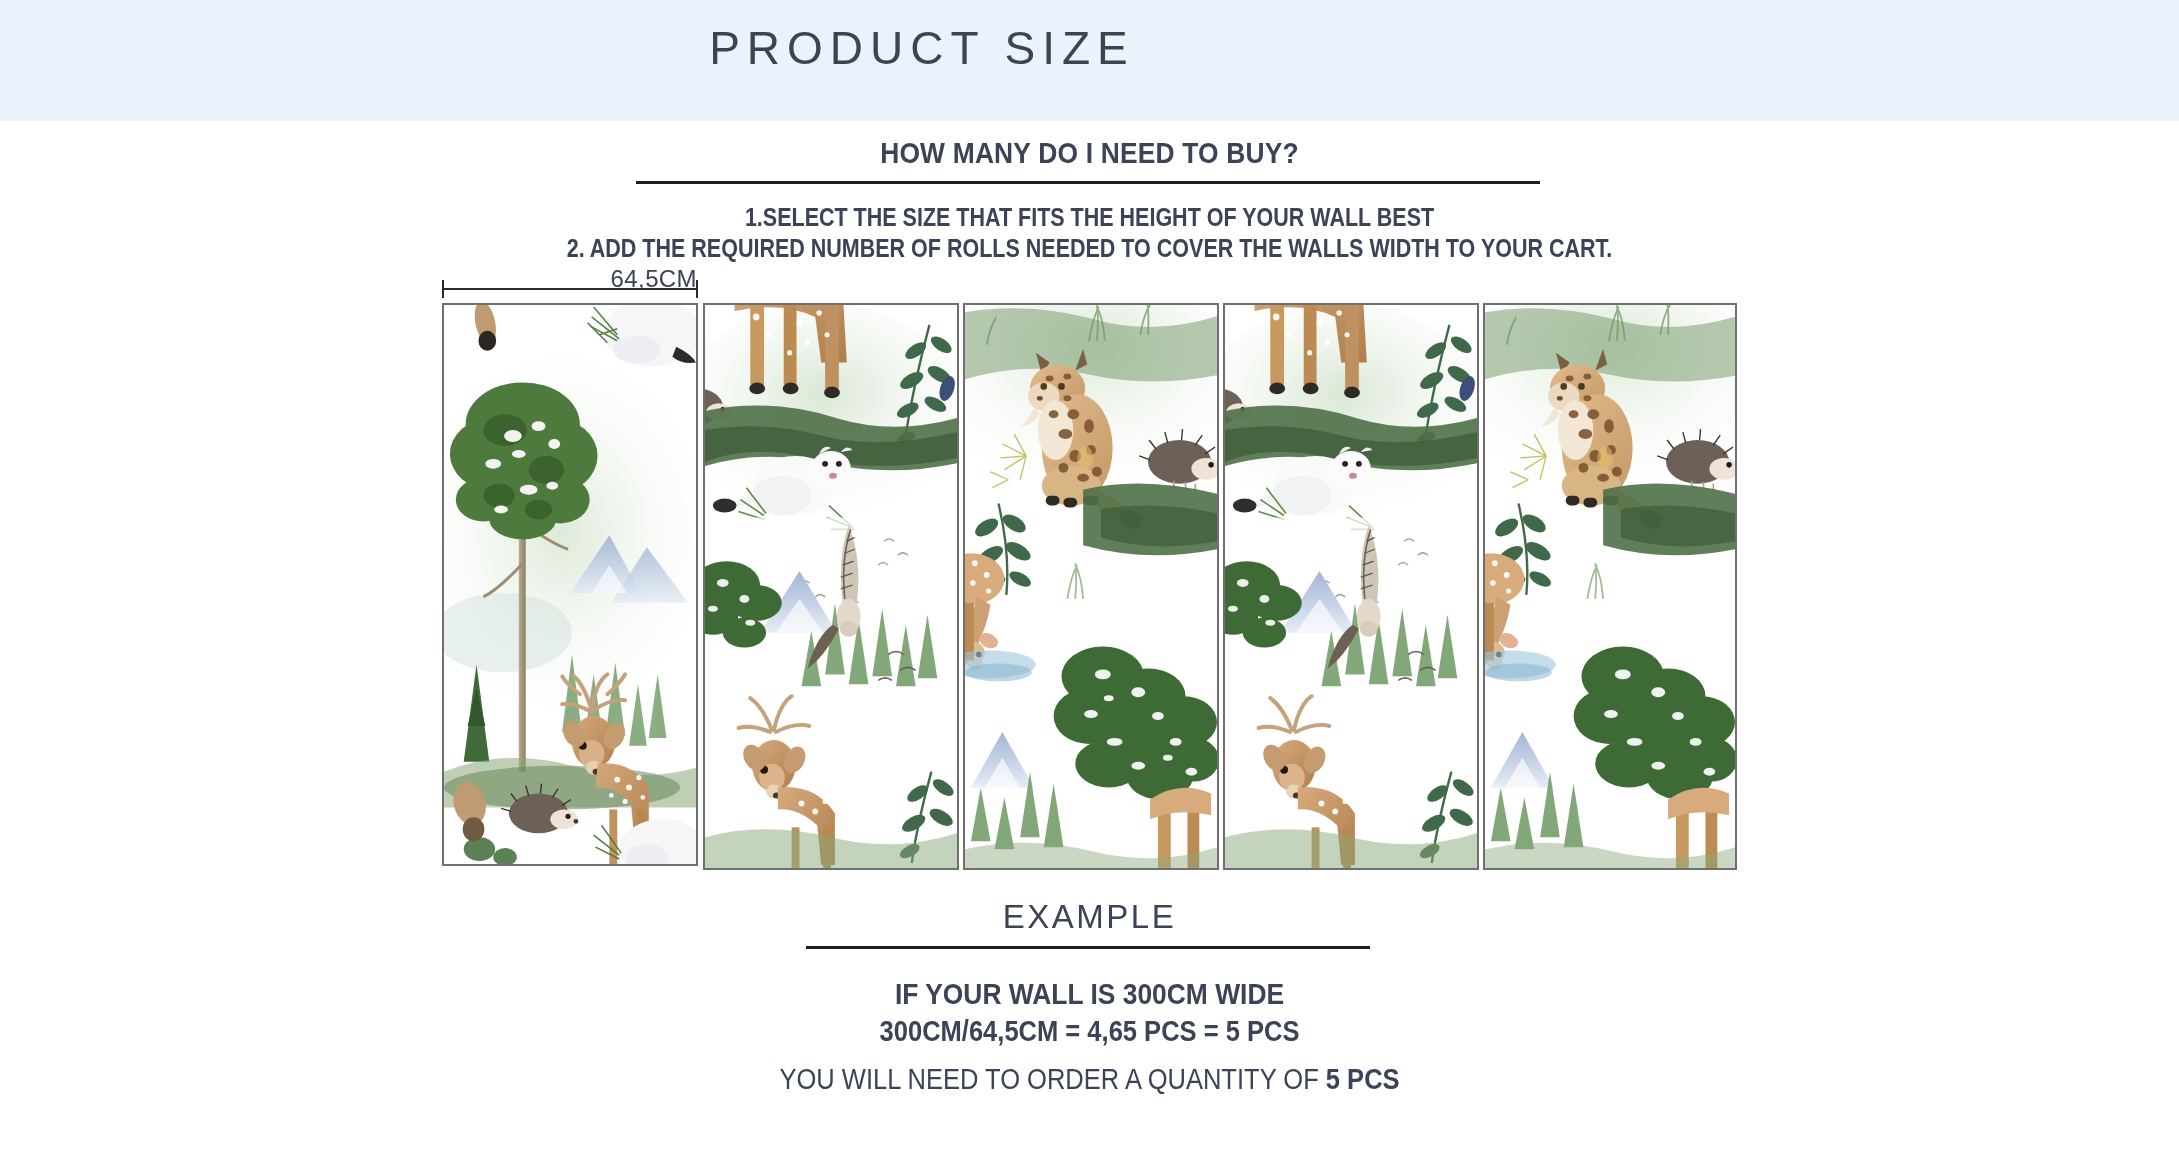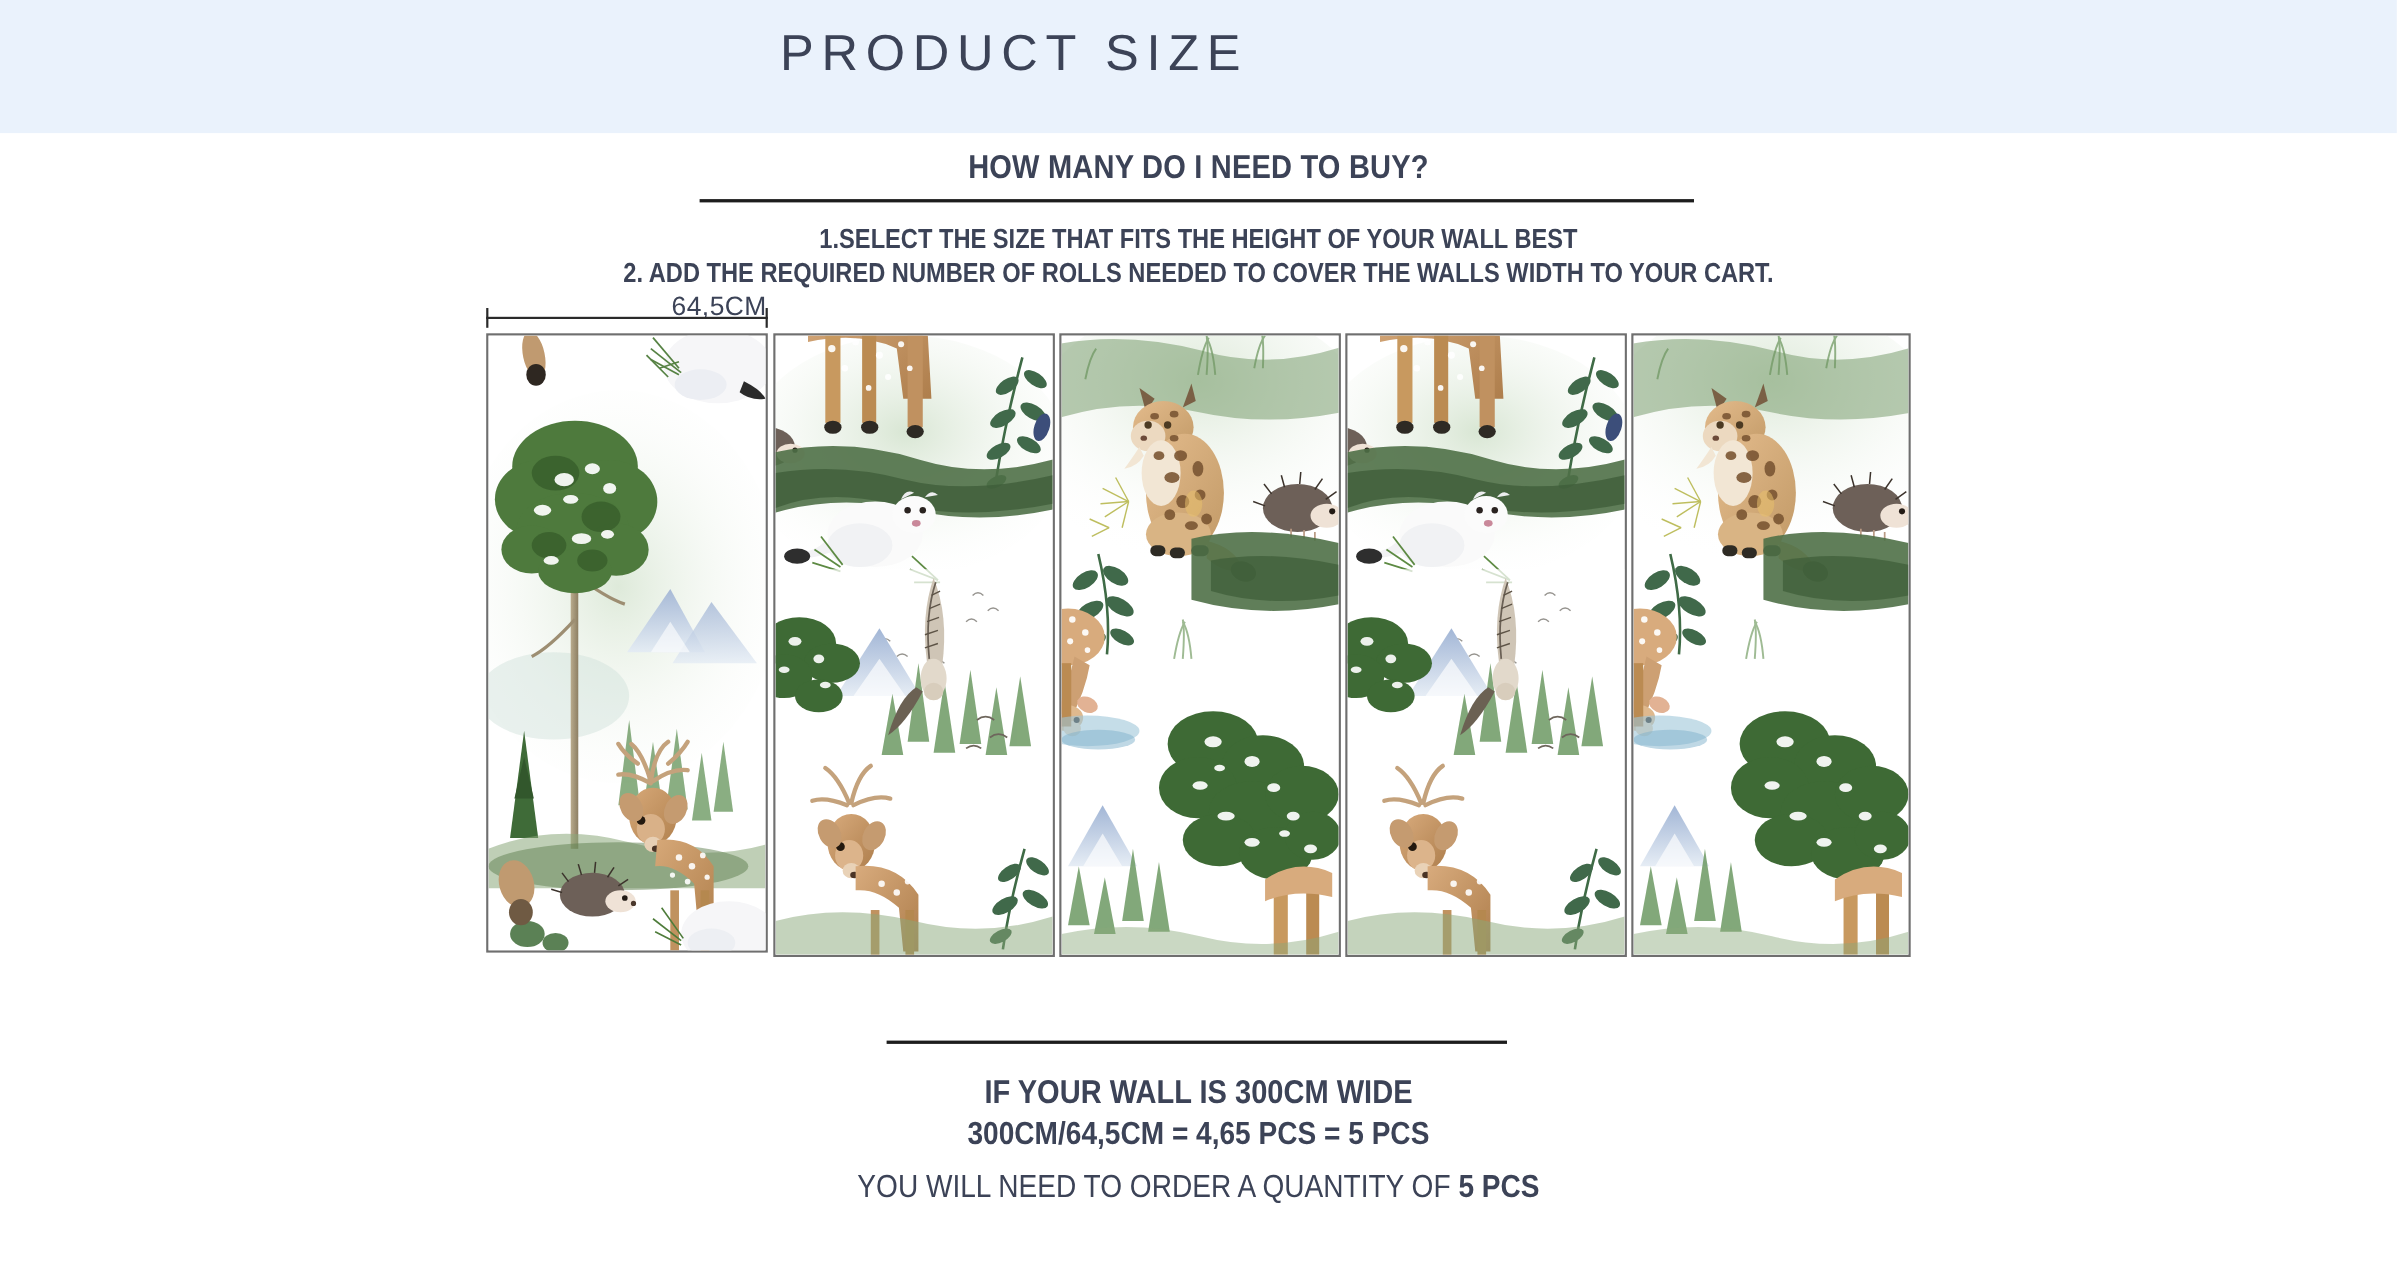--- a/index.html
+++ b/index.html
@@ -1045,18 +1045,19 @@
           <rect x="194" y="500" width="13" height="67" fill="#c8995f"></rect>
           <rect x="224" y="506" width="12" height="61" fill="#bb8b52"></rect>
           <path d="M186 498 q30 -20 62 -6 l0 22 q-34 -8 -62 4z" fill="#d8ab7d"></path>
           <path d="M0 548 q64 -14 128 2 q64 16 126 -4 l0 21 l-254 0z" fill="#8aa87a" opacity="0.45"></path>
         </svg>
       </div>
     </div>
 
   </div>
 
+  <div class="example-title">EXAMPLE</div>
   <div class="rule rule-example"></div>
   <div class="ex-line ex-line-1">IF YOUR WALL IS 300CM WIDE</div>
   <div class="ex-line ex-line-2">300CM/64,5CM = 4,65 PCS = 5 PCS</div>
   <div class="ex-line ex-line-3"><span>YOU WILL NEED TO ORDER A QUANTITY OF </span><b>5 PCS</b></div>
 
 </div>
 
 </body></html>

